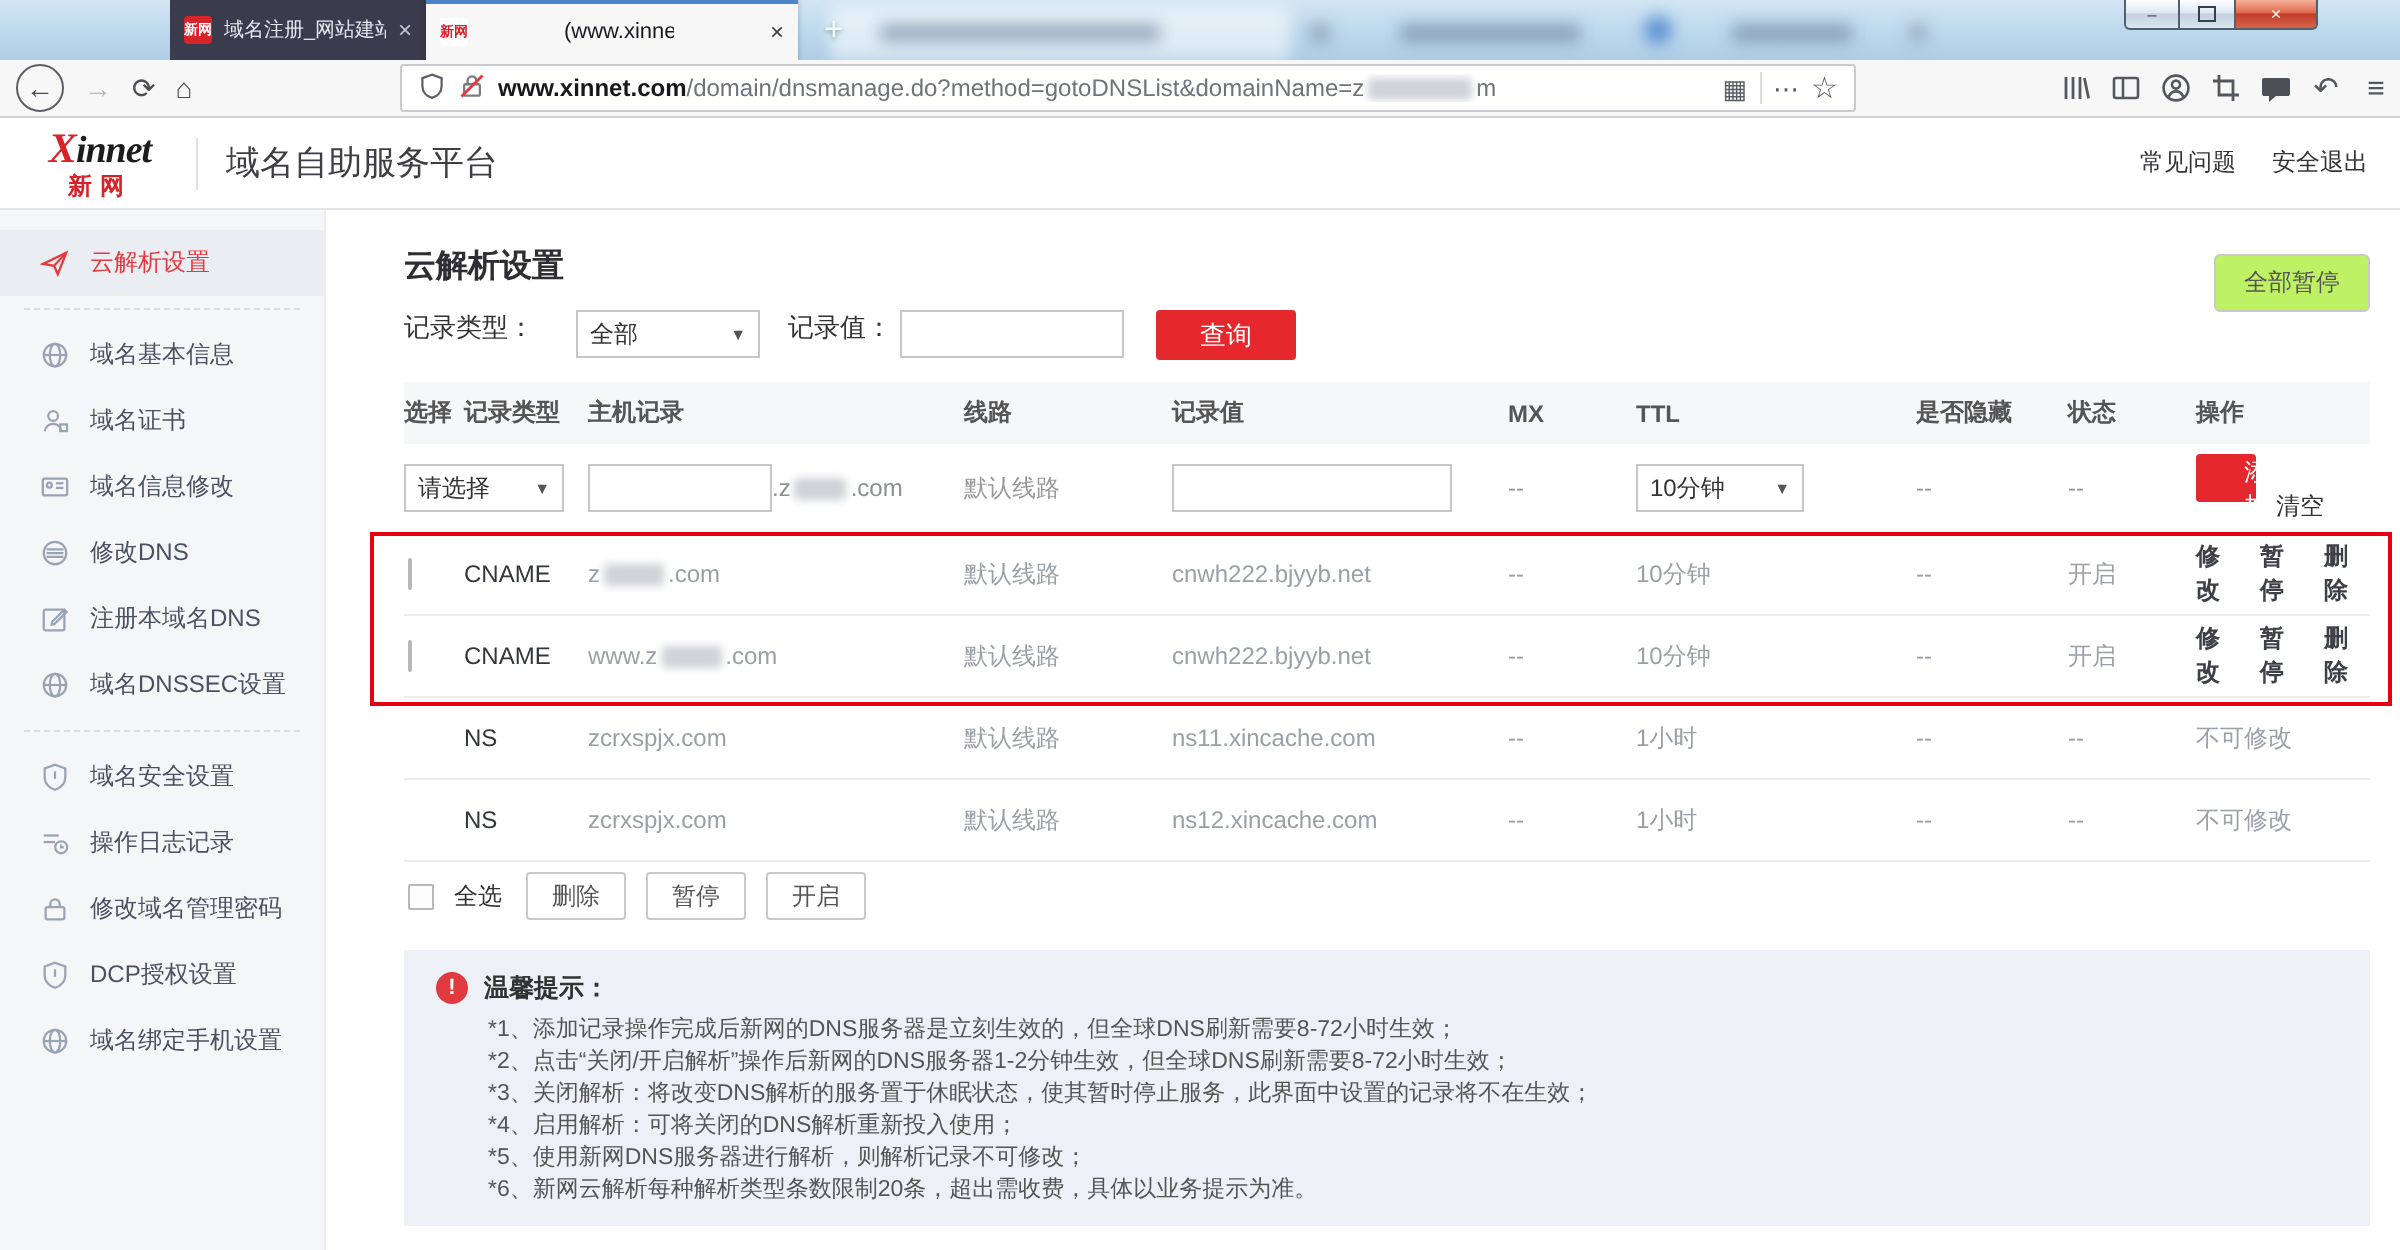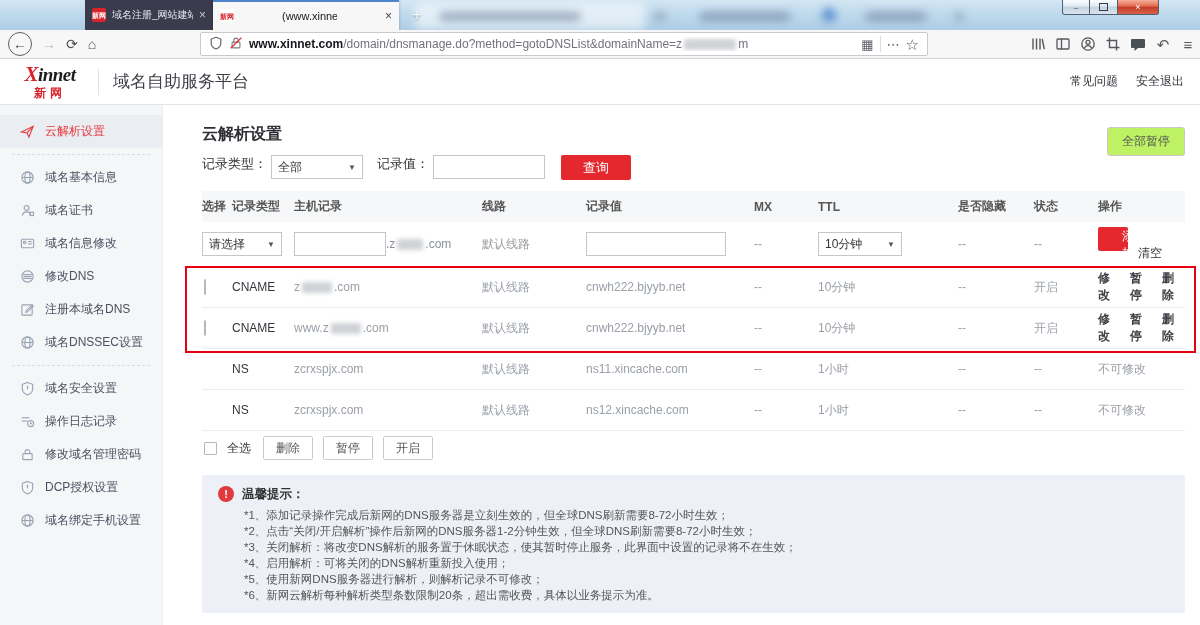--- a/index.html
+++ b/index.html
@@ -70,21 +70,21 @@
   .side-item.active .sicon{color:#e8383d;}
   .side-divider{border-top:1px dashed #d9dde4;margin:6px 12px;}
 
   .main{flex:1;position:relative;background:#fff;box-sizing:border-box;padding:20px 15px 0 39px;overflow:hidden;}
   .page-title{font-size:16px;font-weight:bold;color:#2e2e34;height:18px;line-height:18px;}
   .pause-all-btn{position:absolute;right:15px;top:22px;background:#bef264;border:1px solid #c9c9cd;border-radius:3px;color:#555;font-size:12px;padding:5px 14px;cursor:pointer;}
 
   .filter-row{margin-top:12px;height:24px;display:flex;font-size:13px;color:#333;}
   .sel{height:24px;box-sizing:border-box;border:1px solid #c6c6ca;background:#fff;display:inline-flex;align-items:center;justify-content:space-between;padding:0 6px;font-size:12px;color:#333;cursor:pointer;}
   .sel .caret{font-size:8px;color:#555;margin-left:8px;}
-  .sel-type{width:92px;margin-left:4px;}
+  .sel-type{width:92px;margin-left:21px;}
   .lbl-val{margin-left:14px;}
   .inp{height:24px;box-sizing:border-box;border:1px solid #c6c6ca;padding:0 5px;font-size:12px;color:#333;background:#fff;}
   .inp-filter{width:112px;margin-left:4px;}
   .btn-red{background:#e4282d;color:#fff;border:none;border-radius:2px;font-size:13px;cursor:pointer;}
   .btn-query{width:70px;height:25px;margin-left:16px;}
 
   
   .dns-table{margin-top:12px;font-size:12px;}
   .grid{display:grid;grid-template-columns:30px 62px 188px 104px 168px 64px 140px 76px 64px auto;align-items:center;}
   .t-head{height:31px;background:#f6f7f9;color:#555;font-weight:bold;}

